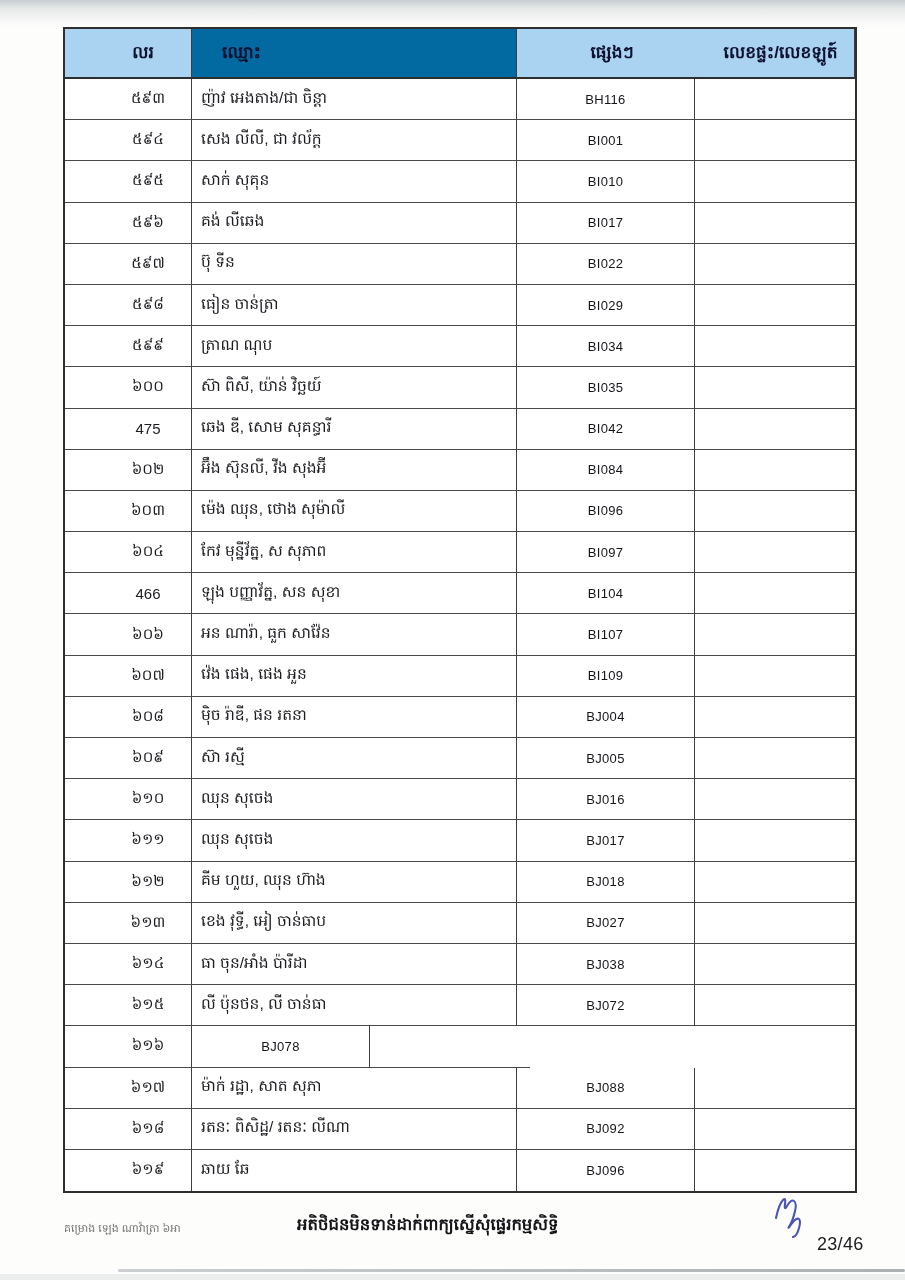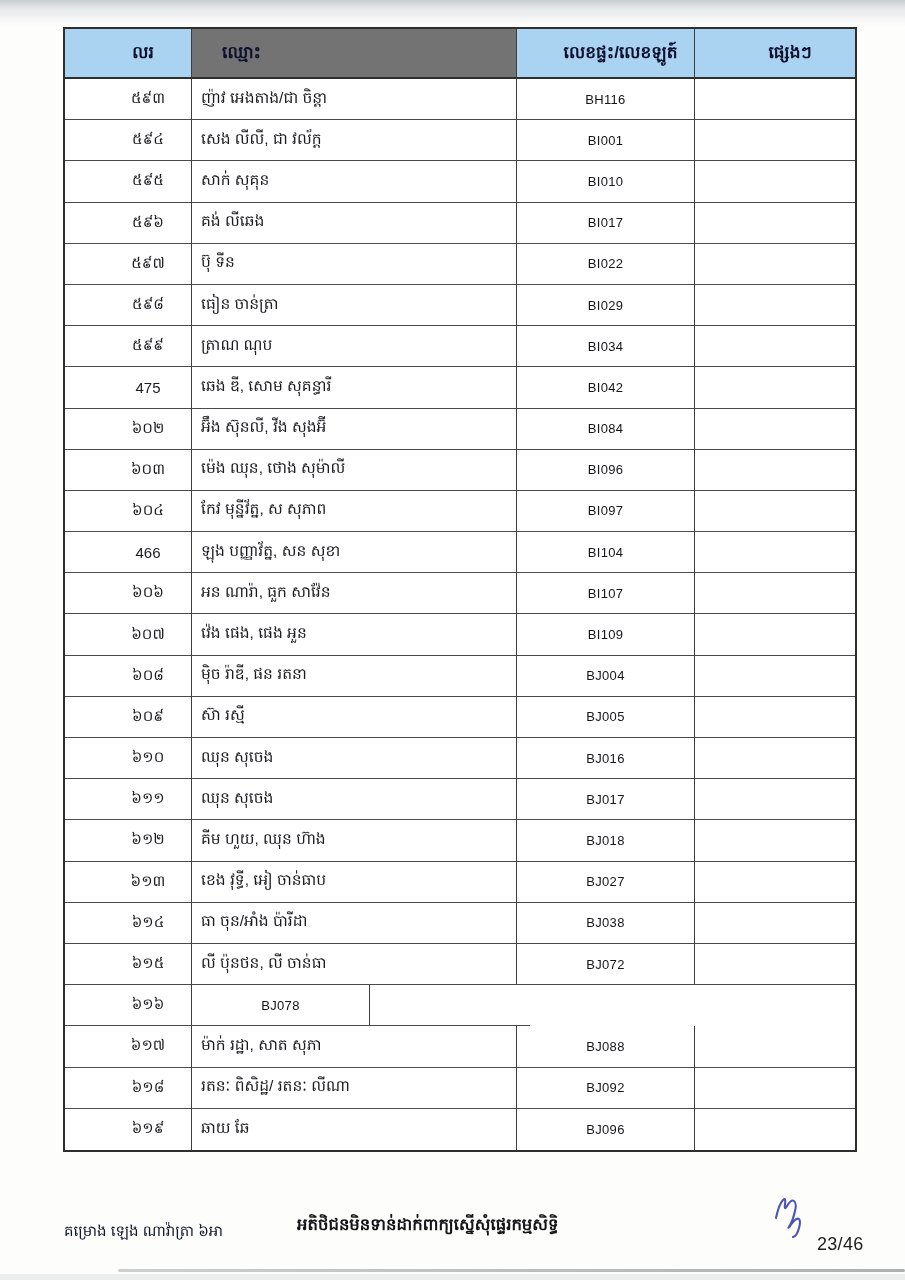--- a/index.html
+++ b/index.html
@@ -46,21 +46,21 @@
     padding-left:30px;
   }
   .td{
     height:41.2px;font-size:15.5px;border-bottom:1px solid #4a4a4a;
   }
   .tr.data:last-child .td{border-bottom:none;}
   .td.c3{font-size:13px;letter-spacing:.3px;font-weight:500;color:#15151a;}
   .td.c1{font-size:15px;padding-left:40px;}
   
   .footer-left{
-    position:absolute;left:64px;top:1221px;font-size:15px;color:#0f172a;
+    position:absolute;left:64px;top:1221px;font-size:11px;color:#737373;
   }
   .footer-center{
     position:absolute;left:297px;top:1214px;font-size:16.5px;font-weight:700;color:#141418;
   }
   .page-number{
     position:absolute;left:817px;top:1234px;font-size:18px;color:#202022;
     letter-spacing:.3px;
   }
   .handwriting{
     position:absolute;left:770px;top:1192px;width:42px;height:46px;
@@ -69,23 +69,23 @@
 </head>
 <body>
 
 <div class="page">
 
   <div class="scan-top"></div>
 
   <div class="tbl">
     <div class="tr thead">
       <div class="th c1" style="background: rgb(169, 211, 241);">លរ</div>
-      <div class="th c2" style="background: #737373;">ឈ្មោះ</div>
+      <div class="th c2" style="background: #0369a1;">ឈ្មោះ</div>
+      <div class="th c4" style="background: rgb(169, 211, 241);">ផ្សេងៗ</div>
       <div class="th c3" style="background: rgb(169, 211, 241);">លេខផ្ទះ/លេខឡូត៍</div>
-      <div class="th c4" style="background: rgb(169, 211, 241);">ផ្សេងៗ</div>
     </div>
     <div>
     <div class="tr data">
       <div class="td c1">៥៩៣</div>
       <div class="td c2">ញ៉ាវ អេងតាង/ជា ចិន្តា</div>
       <div class="td c3">BH116</div>
       <div class="td c4"></div>
     </div>
 
     <div class="tr data">
@@ -123,20 +123,26 @@
       <div class="td c4"></div>
     </div>
 
     <div class="tr data">
       <div class="td c1">៥៩៩</div>
       <div class="td c2">ត្រាណ ណុប</div>
       <div class="td c3">BI034</div>
       <div class="td c4"></div>
     </div>
 
+    <div class="tr data">
+      <div class="td c1">៦០០</div>
+      <div class="td c2">ស៊ា ពិសី, យ៉ាន់ វិច្ឆយ៍</div>
+      <div class="td c3">BI035</div>
+      <div class="td c4"></div>
+    </div>
 
     <div class="tr data">
       <div class="td c1">475</div>
       <div class="td c2">ឆេង ឌី, សោម សុគន្ធារី</div>
       <div class="td c3">BI042</div>
       <div class="td c4"></div>
     </div>
 
     <div class="tr data">
       <div class="td c1">៦០២</div>

